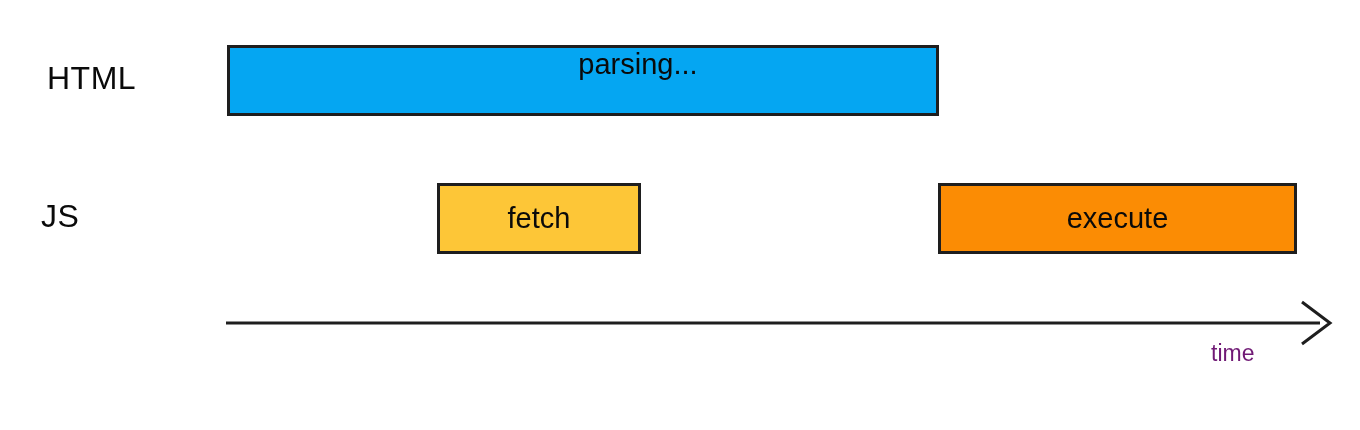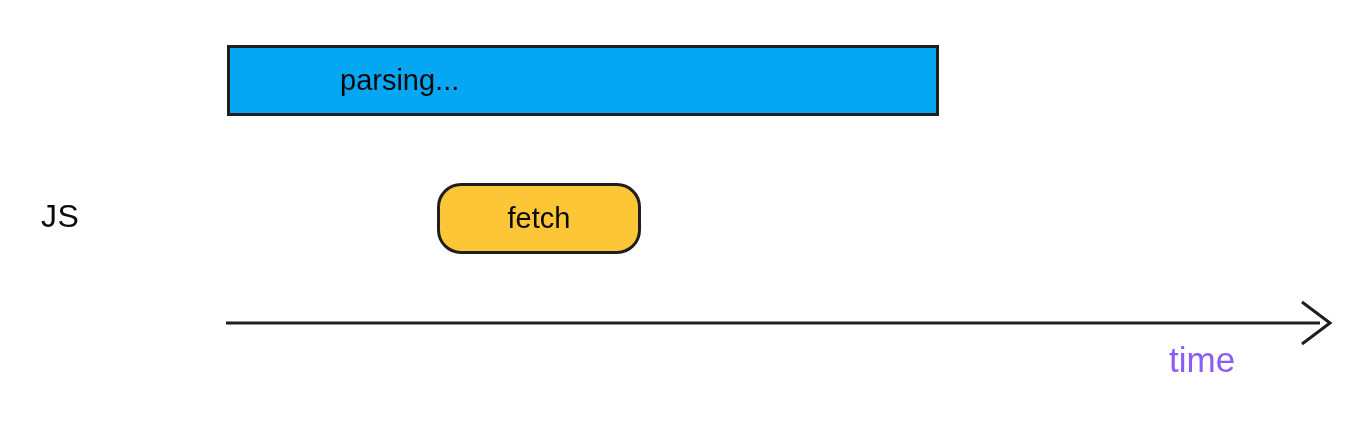--- a/index.html
+++ b/index.html
@@ -60,42 +60,46 @@
   }
   .axis-svg .stroke {
     fill: none;
     stroke: #1e1e1e;
     stroke-width: 3;
     stroke-linecap: butt;
     stroke-linejoin: miter;
   }
   .time-label {
     position: absolute;
-    left: 1169px; top: 340px;
-    font-size: 35px;
-    color: #8b5cf6;
+    left: 1211px; top: 340px;
+    font-size: 23px;
+    color: #701a75;
     white-space: nowrap;
   }
 </style>
 </head>
 <body>
 
 <div class="canvas">
 
+  <div class="row-label html">HTML</div>
 
-  <div class="bar parsing" style="background-color: rgb(5, 166, 242);">
+  <div class="bar parsing" style="background-color: rgb(5, 166, 242); flex-direction: column;">
     <span class="seg-left">parsing...</span>
   </div>
 
   <div class="row-label js">JS</div>
 
-  <div class="bar fetch" style="background-color: rgb(253, 198, 55); border-radius: 24px;">
+  <div class="bar fetch" style="background-color: rgb(253, 198, 55);">
     <span>fetch</span>
   </div>
 
+  <div class="bar execute" style="background-color: rgb(251, 140, 4);">
+    <span>execute</span>
+  </div>
 
   <svg class="axis-svg" viewBox="0 0 1160 75">
     <line class="stroke" x1="26" y1="35" x2="1120" y2="35"></line>
     <polyline class="stroke" points="1102,14 1130,35 1102,56"></polyline>
   </svg>
 
   <div class="time-label">time</div>
 
 </div>
 

